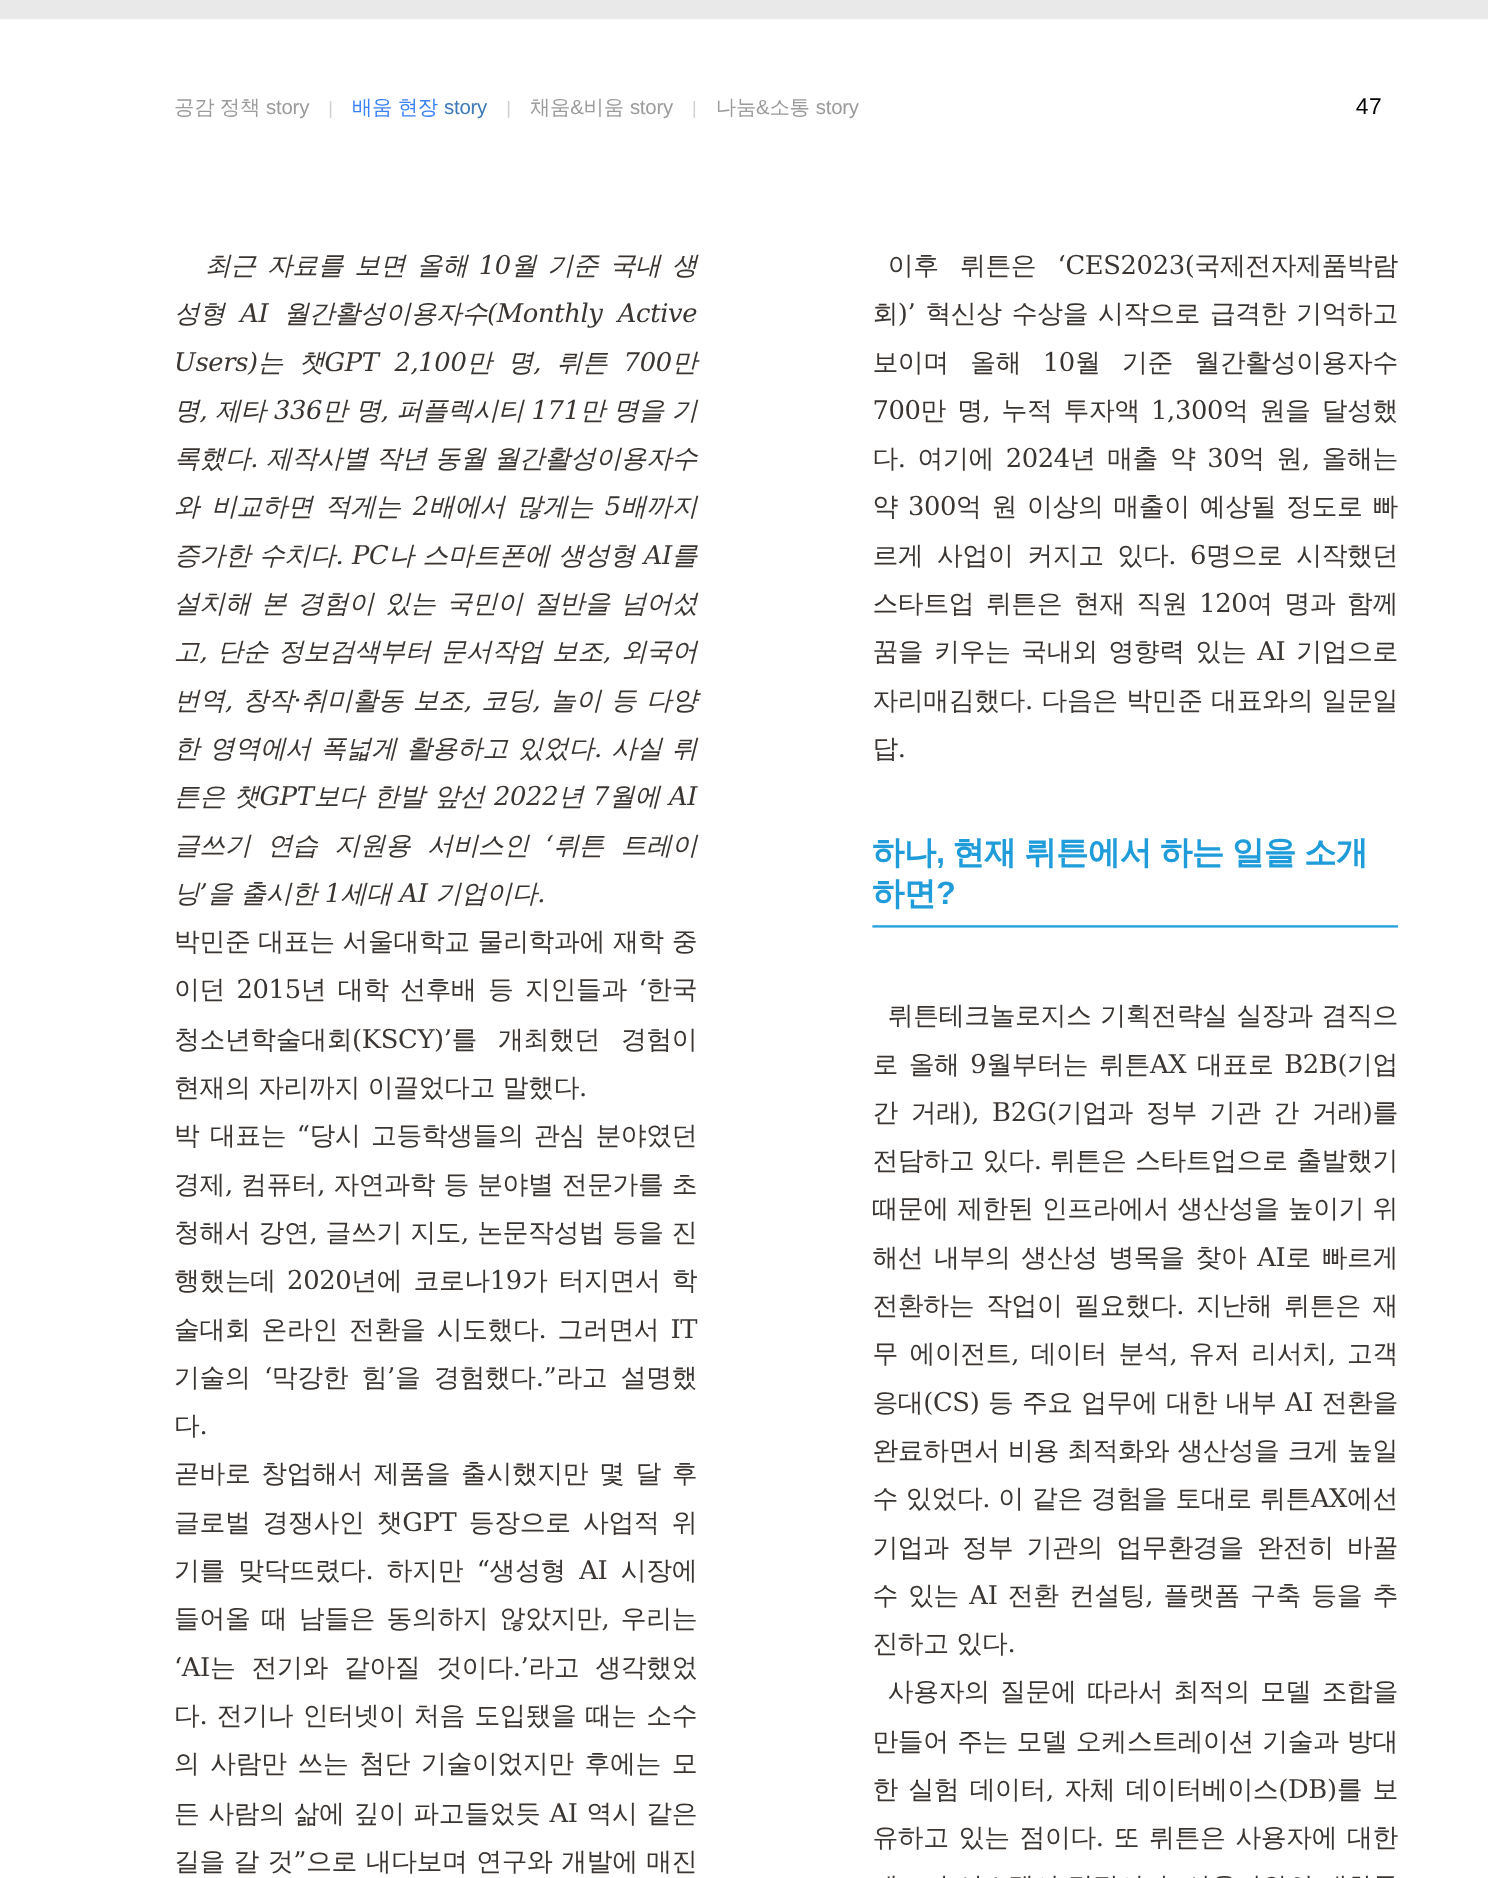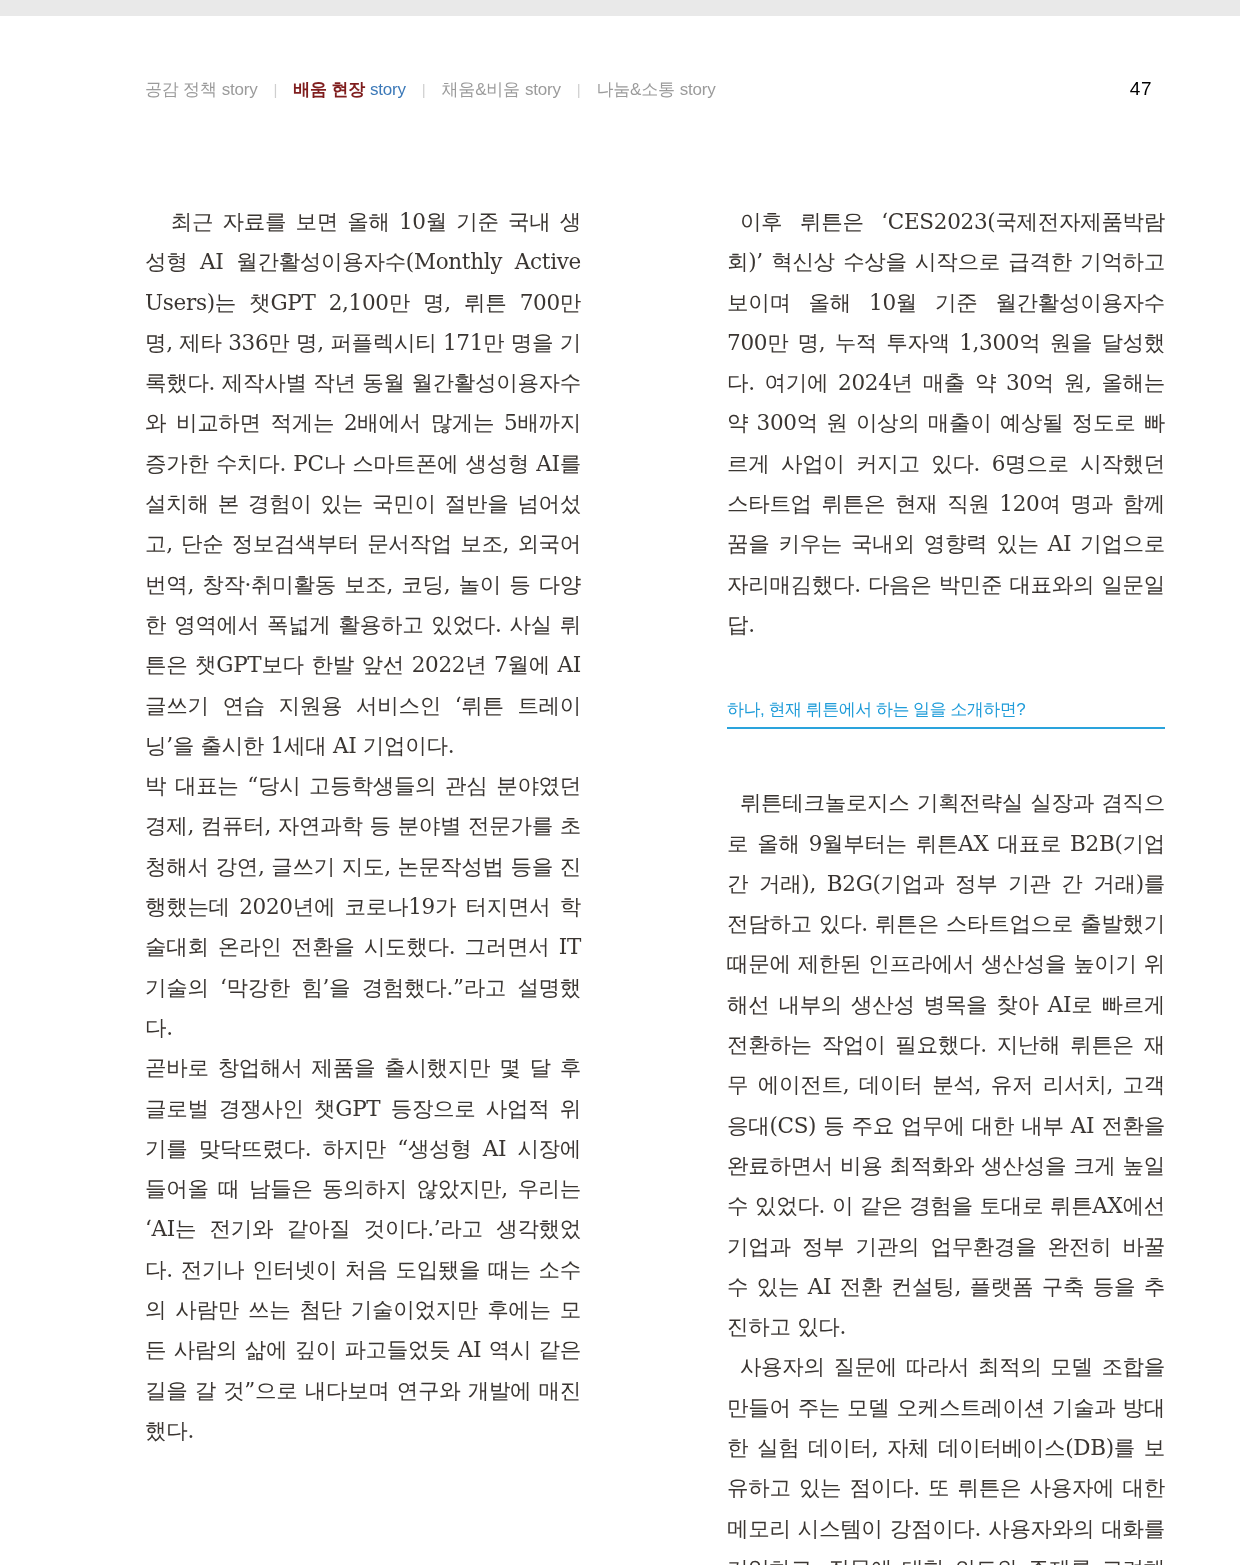--- a/index.html
+++ b/index.html
@@ -14,44 +14,44 @@
   
   .header{
     position:absolute;top:62px;left:145px;right:88px;
     display:flex;justify-content:space-between;align-items:baseline;
     font-family:"Liberation Sans","DejaVu Sans",sans-serif;
     font-size:17px;color:#9b9b9b;letter-spacing:-0.2px;
   }
   .nav{display:flex;align-items:baseline;}
   .nav-item{white-space:nowrap;}
   .nav-item .ko{margin-right:5px;}
-  .nav-item.active .ko{color:#7f1d1d;font-weight:bold;}
+  .nav-item.active .ko{color:#3b82f6;font-weight:normal;}
   .nav-item.active .en{color:#3c79b8;}
   .nav-sep{color:#cfcfcf;margin:0 16px;font-size:15px;}
   .page-number{color:#000000;font-size:19px;letter-spacing:0.5px;}
   
   .col{
     position:absolute;top:186px;
     font-size:21.5px;line-height:40.3px;
     color:#3a3531;text-align:justify;letter-spacing:-0.3px;
   }
   .col-left{left:145px;width:436px;}
   .col-right{left:727px;width:438px;}
   .col p{margin:0;}
-  p.indent-big{text-indent:1.2em;}
+  p.indent-big{text-indent:1.2em;font-style:italic;}
   p.indent-small{text-indent:0.6em;}
   
   .q-heading{
     font-family:"Liberation Sans","DejaVu Sans",sans-serif;
-    font-size:17px;font-weight:400;
+    font-size:27px;font-weight:700;
     color:#1f9cd9;
     letter-spacing:-0.5px;
     line-height:34px;
     margin:48px 0 54px 0;
-    padding-bottom:0;
+    padding-bottom:10px;
     border-bottom:2px solid #2aa3dc;
     text-align:left;
   }
   .q-heading.second{margin-top:34px;margin-bottom:44px;}
 </style>
 </head>
 <body>
 
 <div class="page">
 
@@ -63,20 +63,21 @@
       <span class="nav-sep">|</span>
       <span class="nav-item"><span class="ko">채움&amp;비움</span><span class="en">story</span></span>
       <span class="nav-sep">|</span>
       <span class="nav-item"><span class="ko">나눔&amp;소통</span><span class="en">story</span></span>
     </div>
     <div class="page-number">47</div>
   </div>
 
   <section class="col col-left">
     <p class="indent-big">최근 자료를 보면 올해 10월 기준 국내 생성형 AI 월간활성이용자수(Monthly Active Users)는 챗GPT 2,100만 명, 뤼튼 700만 명, 제타 336만 명, 퍼플렉시티 171만 명을 기록했다. 제작사별 작년 동월 월간활성이용자수와 비교하면 적게는 2배에서 많게는 5배까지 증가한 수치다. PC나 스마트폰에 생성형 AI를 설치해 본 경험이 있는 국민이 절반을 넘어섰고, 단순 정보검색부터 문서작업 보조, 외국어 번역, 창작·취미활동 보조, 코딩, 놀이 등 다양한 영역에서 폭넓게 활용하고 있었다. 사실 뤼튼은 챗GPT보다 한발 앞선 2022년 7월에 AI 글쓰기 연습 지원용 서비스인 ‘뤼튼 트레이닝’을 출시한 1세대 AI 기업이다.</p>
+    <p>박민준 대표는 서울대학교 물리학과에 재학 중이던 2015년 대학 선후배 등 지인들과 ‘한국청소년학술대회(KSCY)’를 개최했던 경험이 현재의 자리까지 이끌었다고 말했다.</p>
     <p>박 대표는 “당시 고등학생들의 관심 분야였던 경제, 컴퓨터, 자연과학 등 분야별 전문가를 초청해서 강연, 글쓰기 지도, 논문작성법 등을 진행했는데 2020년에 코로나19가 터지면서 학술대회 온라인 전환을 시도했다. 그러면서 IT 기술의 ‘막강한 힘’을 경험했다.”라고 설명했다.</p>
     <p>곧바로 창업해서 제품을 출시했지만 몇 달 후 글로벌 경쟁사인 챗GPT 등장으로 사업적 위기를 맞닥뜨렸다. 하지만 “생성형 AI 시장에 들어올 때 남들은 동의하지 않았지만, 우리는 ‘AI는 전기와 같아질 것이다.’라고 생각했었다. 전기나 인터넷이 처음 도입됐을 때는 소수의 사람만 쓰는 첨단 기술이었지만 후에는 모든 사람의 삶에 깊이 파고들었듯 AI 역시 같은 길을 갈 것”으로 내다보며 연구와 개발에 매진했다.</p>
 
   </section>
 
   <section class="col col-right">
     <p class="indent-small">이후 뤼튼은 ‘CES2023(국제전자제품박람회)’ 혁신상 수상을 시작으로 급격한 기억하고 보이며 올해 10월 기준 월간활성이용자수 700만 명, 누적 투자액 1,300억 원을 달성했다. 여기에 2024년 매출 약 30억 원, 올해는 약 300억 원 이상의 매출이 예상될 정도로 빠르게 사업이 커지고 있다. 6명으로 시작했던 스타트업 뤼튼은 현재 직원 120여 명과 함께 꿈을 키우는 국내외 영향력 있는 AI 기업으로 자리매김했다. 다음은 박민준 대표와의 일문일답.</p>
     <h2 class="q-heading">하나, 현재 뤼튼에서 하는 일을 소개하면?</h2>
     <p class="indent-small">뤼튼테크놀로지스 기획전략실 실장과 겸직으로 올해 9월부터는 뤼튼AX 대표로 B2B(기업 간 거래), B2G(기업과 정부 기관 간 거래)를 전담하고 있다. 뤼튼은 스타트업으로 출발했기 때문에 제한된 인프라에서 생산성을 높이기 위해선 내부의 생산성 병목을 찾아 AI로 빠르게 전환하는 작업이 필요했다. 지난해 뤼튼은 재무 에이전트, 데이터 분석, 유저 리서치, 고객응대(CS) 등 주요 업무에 대한 내부 AI 전환을 완료하면서 비용 최적화와 생산성을 크게 높일 수 있었다. 이 같은 경험을 토대로 뤼튼AX에선 기업과 정부 기관의 업무환경을 완전히 바꿀 수 있는 AI 전환 컨설팅, 플랫폼 구축 등을 추진하고 있다.</p>
     <p class="indent-small">사용자의 질문에 따라서 최적의 모델 조합을 만들어 주는 모델 오케스트레이션 기술과 방대한 실험 데이터, 자체 데이터베이스(DB)를 보유하고 있는 점이다. 또 뤼튼은 사용자에 대한 메모리 시스템이 강점이다. 사용자와의 대화를 기억하고, 질문에 대한 의도와 주제를 고려해서 사용자가 원하는 답변을 제공할 수 있다. 단순히 검색에 대응한 것을 넘</p>

